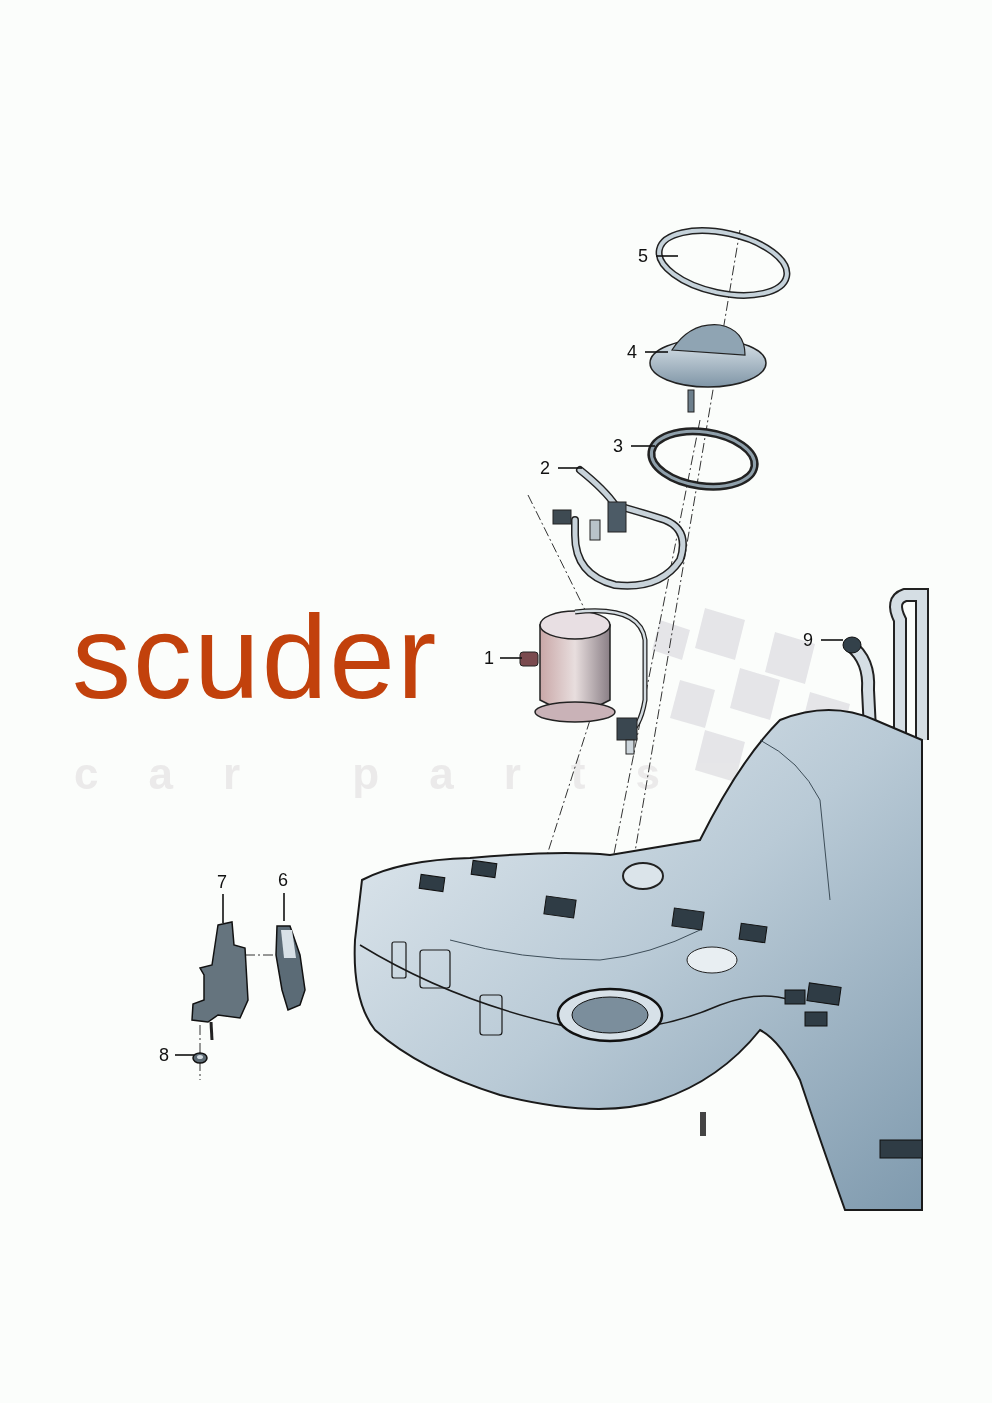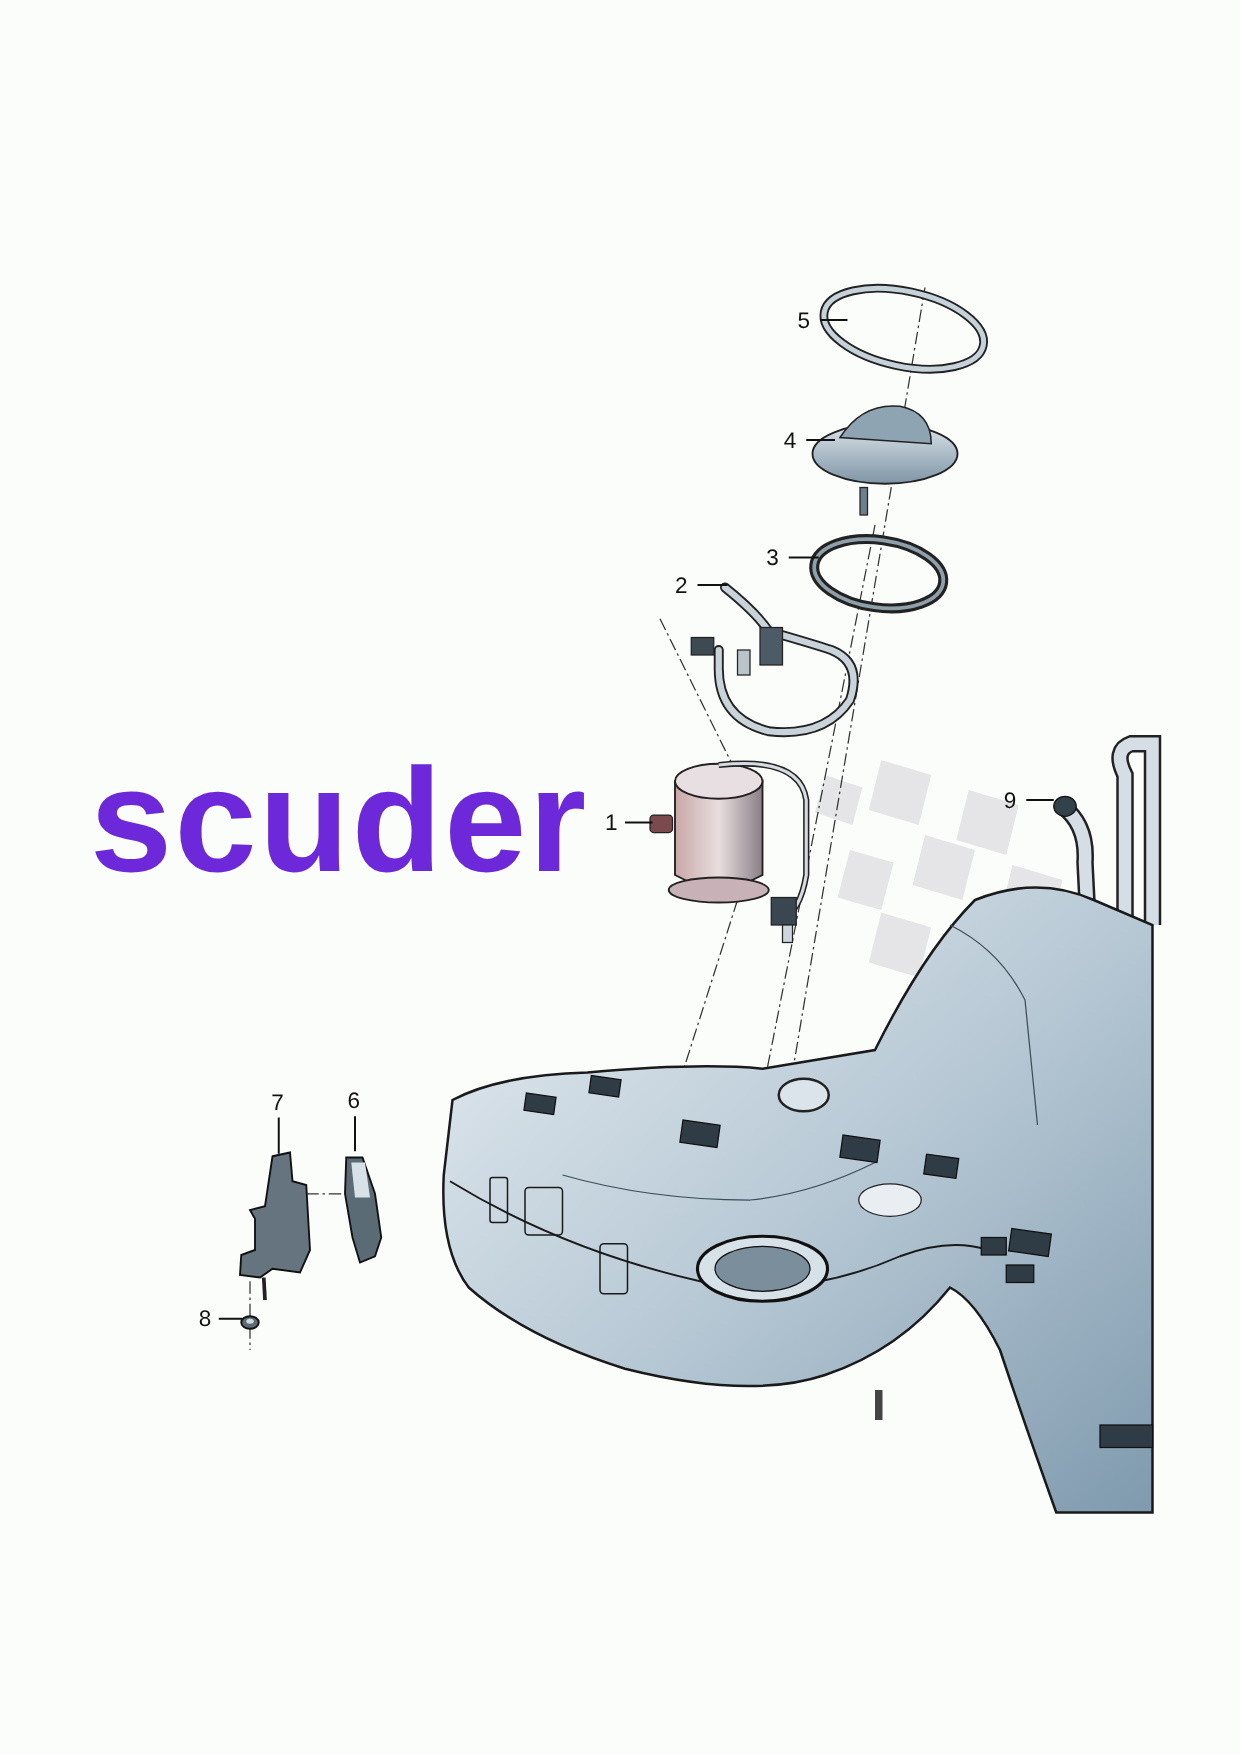--- a/index.html
+++ b/index.html
@@ -1,27 +1,28 @@
 <!DOCTYPE html>
 <html><head>
 <meta charset="utf-8">
 <style>
   html, body { margin: 0; padding: 0; }
   body { width: 992px; height: 1403px; background: #fbfdfb; position: relative; overflow: hidden; font-family: "Liberation Sans", sans-serif; }
   .canvas { position: absolute; left: 0; top: 0; width: 992px; height: 1403px; }
-  .wm-main { position: absolute; left: 72px; top: 598px; font-size: 118px; font-weight: bold; color: #6d28d9; letter-spacing: 2px; line-height: 1; font-family: "Liberation Sans", sans-serif; }
+  .wm-main { position: absolute; left: 72px; top: 598px; font-size: 118px; font-weight: normal; color: #c2410c; letter-spacing: 2px; line-height: 1; font-family: "Liberation Sans", sans-serif; }
   .wm-sub { position: absolute; left: 74px; top: 752px; font-size: 44px; font-weight: bold; color: #ebeaea; letter-spacing: 50px; line-height: 1; font-family: "Liberation Sans", sans-serif; }
   .callout { position: absolute; font-size: 18px; color: #111; line-height: 1; font-family: "Liberation Sans", sans-serif; }
 </style>
 </head>
 <body>
 
 <div class="canvas">
 
   <div class="wm-main">scuder</div>
+  <div class="wm-sub">car parts</div>
 
   <svg width="992" height="1403" viewBox="0 0 992 1403" style="position:absolute;left:0;top:0">
     <defs>
       <linearGradient id="tankG" x1="0" y1="0" x2="1" y2="1">
         <stop offset="0" stop-color="#e6edf2"></stop>
         <stop offset="0.5" stop-color="#b9cad6"></stop>
         <stop offset="1" stop-color="#7f9aae"></stop>
       </linearGradient>
       <linearGradient id="partG" x1="0" y1="0" x2="0" y2="1">
         <stop offset="0" stop-color="#dbe4ea"></stop>

